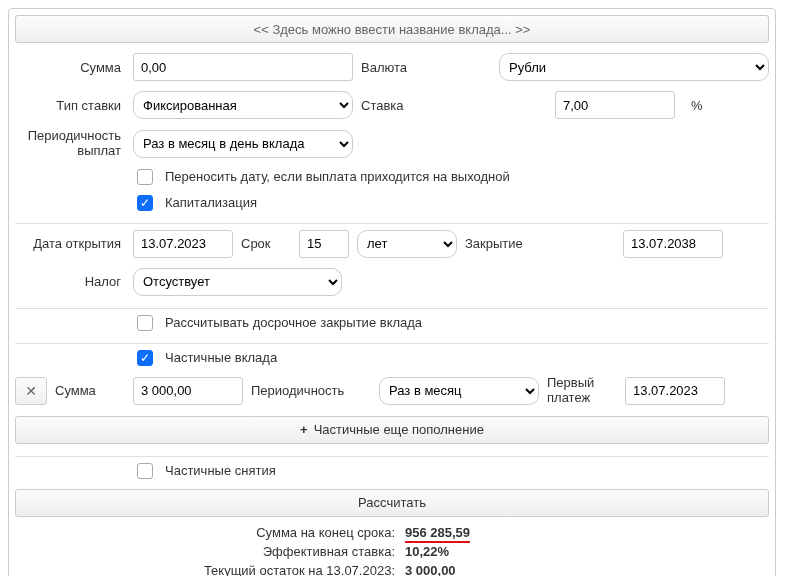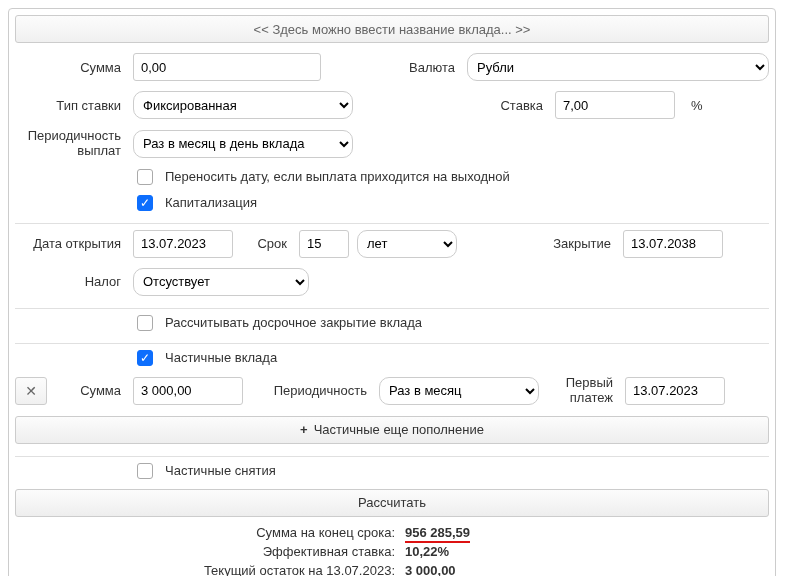--- a/index.html
+++ b/index.html
@@ -33,21 +33,21 @@
     margin-top: 10px;
     gap: 8px;
   }
   .row.tight { margin-top: 6px; }
   .lbl {
     width: 110px;
     text-align: right;
     padding-right: 4px;
     flex-shrink: 0;
   }
-  .lbl2 { text-align: right; padding-right: 4px; }
+  .lbl2 { padding-right: 4px; }
   input[type="text"] {
     height: 28px;
     border: 1px solid #ccc;
     border-radius: 3px;
     padding: 0 7px;
     font-size: 13px;
   }
   select {
     height: 28px;
     border: 1px solid #ccc;
@@ -97,21 +97,21 @@
 </head>
 <body>
 
 <div class="panel">
 
   <input type="text" class="title-input" placeholder="&lt;&lt; Здесь можно ввести название вклада... &gt;&gt;" style="">
 
   
   <div class="row">
     <div class="lbl">Сумма</div>
-    <input type="text" style="width: 188px;" value="0,00">
+    <input type="text" style="width: 220px;" value="0,00">
     <div class="lbl2" style="width:130px">Валюта</div>
     <select style="flex:1">
       <option>Рубли</option>
     </select>
   </div>
 
   
   <div class="row">
     <div class="lbl">Тип ставки</div>
     <select style="width:220px">
@@ -155,21 +155,21 @@
     <select style="width:100px">
       <option>лет</option>
     </select>
     <div class="lbl2" style="width:150px">Закрытие</div>
     <input type="text" style="width: 100px;" value="13.07.2038">
   </div>
 
   
   <div class="row">
     <div class="lbl">Налог</div>
-    <select style="width:176px">
+    <select style="width:209px">
       <option>Отсуствует</option>
     </select>
   </div>
 
   <hr class="hr">
 
   
   <div class="chk-row" style="margin-top:4px">
     <div class="chk"></div>
     <div>Рассчитывать досрочное закрытие вклада</div>

